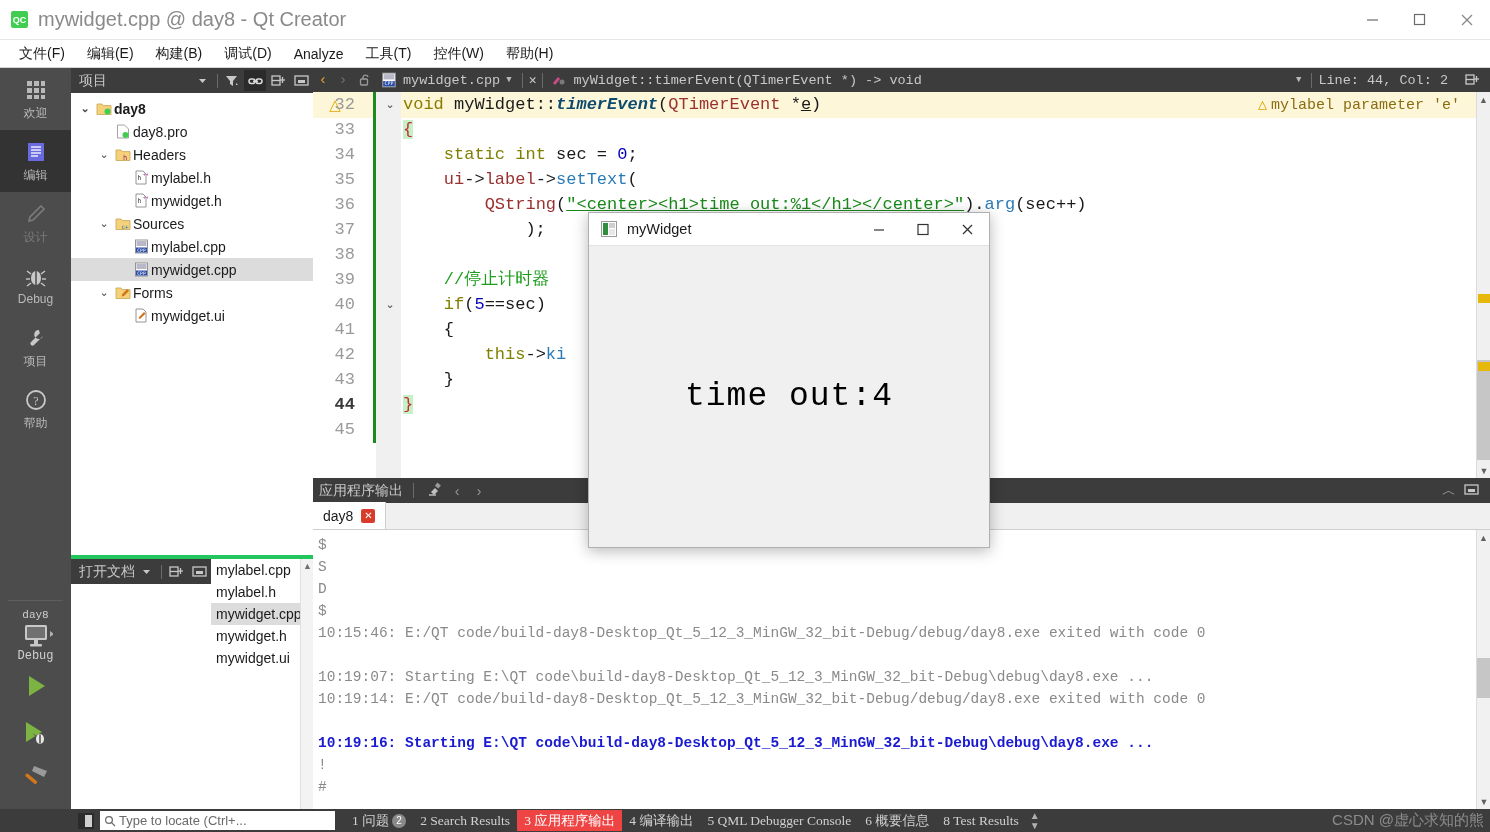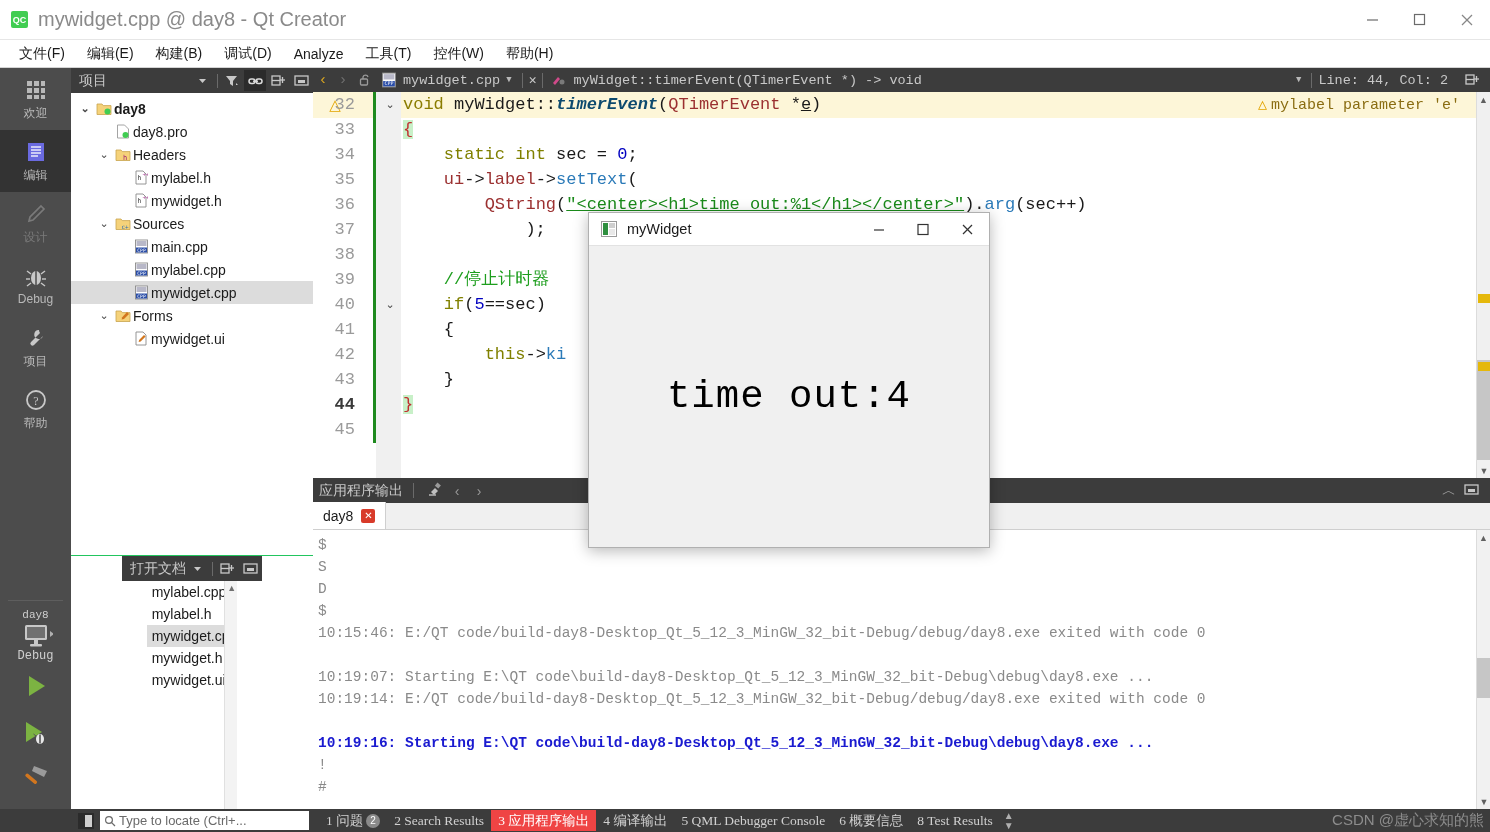--- a/index.html
+++ b/index.html
@@ -119,23 +119,22 @@
   }
   .tree-row.sel { background: #dcdcdc; }
   .tree-row.bold { font-weight: bold; }
   .chev { width: 18px; text-align: center; color: #4a4a4a; font-size: 11px; }
   .tree-ico { width: 20px; display: flex; align-items: center; justify-content: center; }
 
   
   .open-panel {
     position: absolute; left: 71px; top: 555px; width: 242px; height: 254px;
     background: #ffffff;
-    display: flex; flex-direction: column;
-    border-top: 1px solid #22c55e;
-    align-items: center;
+    display: flex; flex-direction: row;
+    border-top: 4px solid #22c55e;
   }
   .open-list { flex: 1; position: relative; overflow: hidden; }
   .open-row {
     height: 22px; line-height: 22px;
     padding-left: 5px; font-size: 14px; color: #1a1a1a;
     font-family: "Liberation Sans", sans-serif;
   }
   .open-row.sel { background: #dcdcdc; }
   .mini-scroll {
     position: absolute; right: 0; top: 0; width: 13px; height: 100%;
@@ -297,21 +296,21 @@
   
   .statusbar {
     position: absolute; left: 0; bottom: 0; width: 1490px; height: 23px;
     background: #3c3c3c; display: flex; align-items: center;
   }
   .sb-sq {
     width: 16px; height: 16px; margin-left: 78px; margin-right: 6px;
     background: #2b2b2b; display:flex; align-items:center; justify-content:center;
   }
   .locator {
-    width: 209px; height: 19px; background: #ffffff;
+    width: 235px; height: 19px; background: #ffffff;
     display: flex; align-items: center; padding-left: 4px;
     font-size: 13px; color: #6a6a6a;
     font-family: "Liberation Sans", sans-serif;
   }
   .sb-tab {
     font-size: 13.5px; color: #d0d0d0; padding: 0 7px;
     font-family: "Liberation Serif", serif;
     height: 21px; line-height: 21px; white-space: nowrap;
   }
   .sb-tab.active { background: #ef4444; color: #ffffff; }
@@ -352,21 +351,21 @@
   }
   .mw-flex { flex: 1; }
   .mw-btn {
     width: 44px; height: 32px; display: flex;
     align-items: center; justify-content: center; color: #3a3a3a;
   }
   .mw-body {
     height: 301px; display: flex; align-items: center; justify-content: center;
   }
   .mw-label {
-    font-size: 39px; color: #000000;
+    font-size: 33px; color: #000000;
     font-family: "Liberation Mono", monospace;
     letter-spacing: 1px;
   }
 </style>
 </head>
 <body>
 
 <div id="app">
 
   <div class="titlebar">
@@ -628,31 +627,20 @@
         <span class="chev">⌄</span>
         <span class="tree-ico">
           <svg width="16" height="14" viewBox="0 0 16 14">
               <path d="M1 2 h5 l1.3 1.6 H15 V12.5 H1 Z" fill="#f5d27a" stroke="#c8a34e" stroke-width=".8"></path>
               <text x="6.5" y="12" font-size="6" fill="#3070b0" font-family="monospace">c+</text>
             </svg>
         </span>
         <span>Sources</span>
       </div>
 
-      <div class="tree-row" style="padding-left:60px">
-        <span class="tree-ico">
-          <svg width="15" height="15" viewBox="0 0 15 15">
-              <rect x="1.5" y="1" width="12" height="13" fill="#ffffff" stroke="#8a8a8a" stroke-width=".9"></rect>
-              <rect x="2.5" y="2" width="10" height="5" fill="#b8b8c8"></rect>
-              <rect x="2" y="8.5" width="11" height="5" fill="#2b4ea8"></rect>
-              <text x="7.5" y="12.6" font-size="4.6" fill="#ffffff" text-anchor="middle" font-family="monospace">CPP</text>
-            </svg>
-        </span>
-        <span>main.cpp</span>
-      </div>
 
       <div class="tree-row" style="padding-left:60px">
         <span class="tree-ico">
           <svg width="15" height="15" viewBox="0 0 15 15">
               <rect x="1.5" y="1" width="12" height="13" fill="#ffffff" stroke="#8a8a8a" stroke-width=".9"></rect>
               <rect x="2.5" y="2" width="10" height="5" fill="#b8b8c8"></rect>
               <rect x="2" y="8.5" width="11" height="5" fill="#2b4ea8"></rect>
               <text x="7.5" y="12.6" font-size="4.6" fill="#ffffff" text-anchor="middle" font-family="monospace">CPP</text>
             </svg>
         </span>

